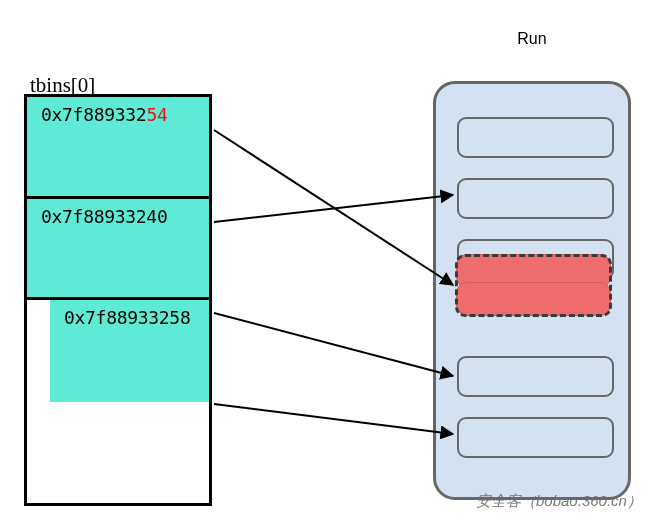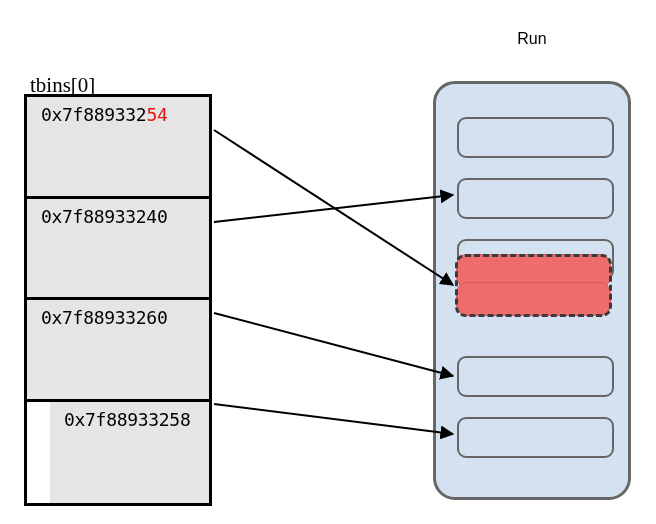--- a/index.html
+++ b/index.html
@@ -38,21 +38,21 @@
     height: 412px;
     border: 3px solid #000000;
     box-sizing: border-box;
     background: #ffffff;
   }
   .tbins-cell {
     position: relative;
     height: 25%;
     box-sizing: border-box;
     border-bottom: 3px solid #000000;
-    background: #e5e5e5;
+    background: #5eead4;
   }
   .tbins-cell:last-child { border-bottom: none; margin-left: 23px; }
   .cell-addr {
     position: absolute;
     left: 14px;
     top: 7px;
     font-family: "DejaVu Sans Mono", "Liberation Mono", monospace;
     font-size: 18px;
     letter-spacing: -0.3px;
     color: #000000;
@@ -161,23 +161,20 @@
     <span class="label-line">tbins[0]</span>
     <span class="label-line">ncached = 4</span>
   </div>
 
   <div class="tbins-table">
     <div class="tbins-cell">
       <div class="cell-addr"><span>0x7f889332</span><span class="hl">54</span></div>
     </div>
     <div class="tbins-cell">
       <div class="cell-addr"><span>0x7f88933240</span><span class="hl"></span></div>
-    </div>
-    <div class="tbins-cell">
-      <div class="cell-addr"><span>0x7f88933260</span><span class="hl"></span></div>
     </div>
     <div class="tbins-cell">
       <div class="cell-addr"><span>0x7f88933258</span><span class="hl"></span></div>
     </div>
   </div>
 
   <div class="run-title">Run</div>
 
   <div class="run-box">
     <div class="run-slot s0"></div>
@@ -198,14 +195,15 @@
       <marker id="ah" viewBox="0 0 10 10" refX="9" refY="5" markerWidth="7" markerHeight="7" orient="auto-start-reverse">
         <path d="M 0 0 L 10 5 L 0 10 z" fill="#000000"></path>
       </marker>
     </defs>
     <line x1="214" y1="130" x2="453" y2="285" stroke="#000000" stroke-width="2" marker-end="url(#ah)"></line>
     <line x1="214" y1="222" x2="453" y2="195" stroke="#000000" stroke-width="2" marker-end="url(#ah)"></line>
     <line x1="214" y1="313" x2="453" y2="376" stroke="#000000" stroke-width="2" marker-end="url(#ah)"></line>
     <line x1="214" y1="404" x2="453" y2="434" stroke="#000000" stroke-width="2" marker-end="url(#ah)"></line>
   </svg>
 
+  <div class="watermark">安全客（bobao.360.cn）</div>
 
 </div>
 
 </body></html>

